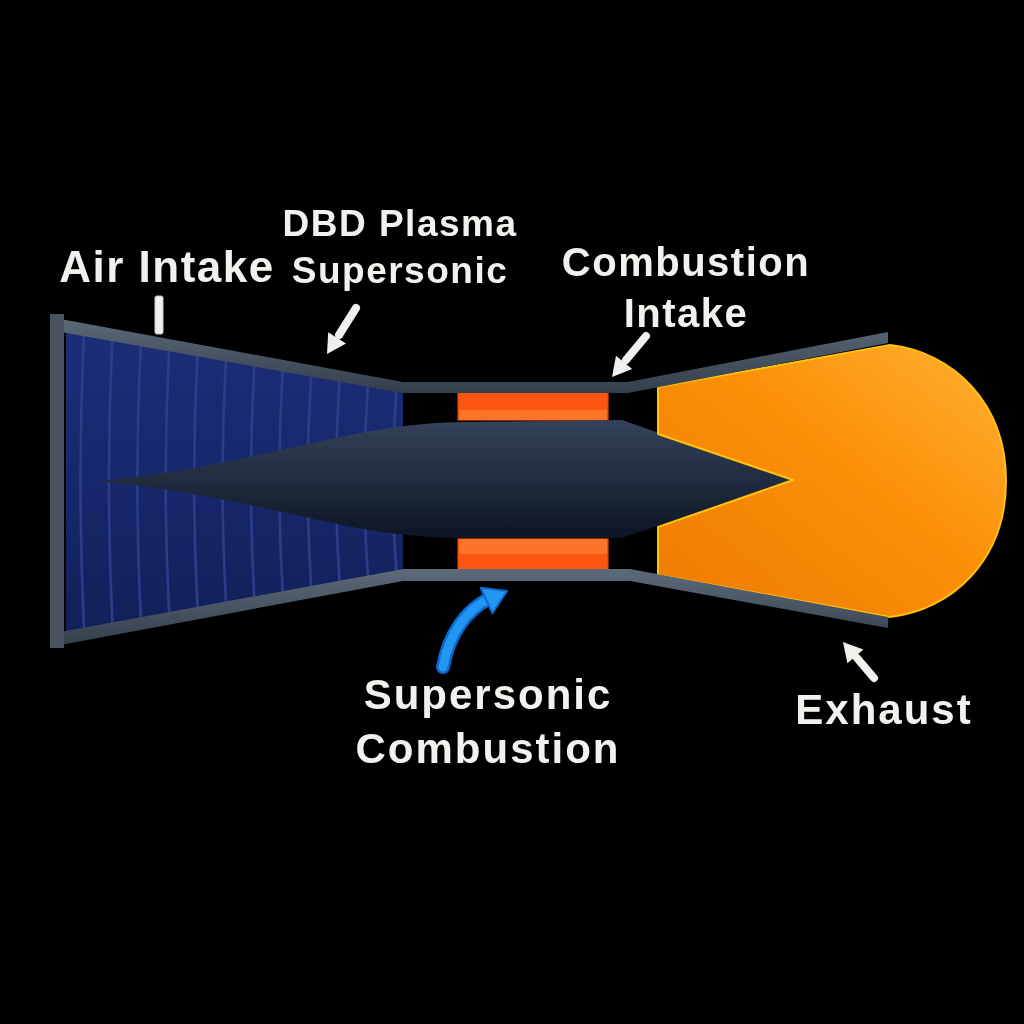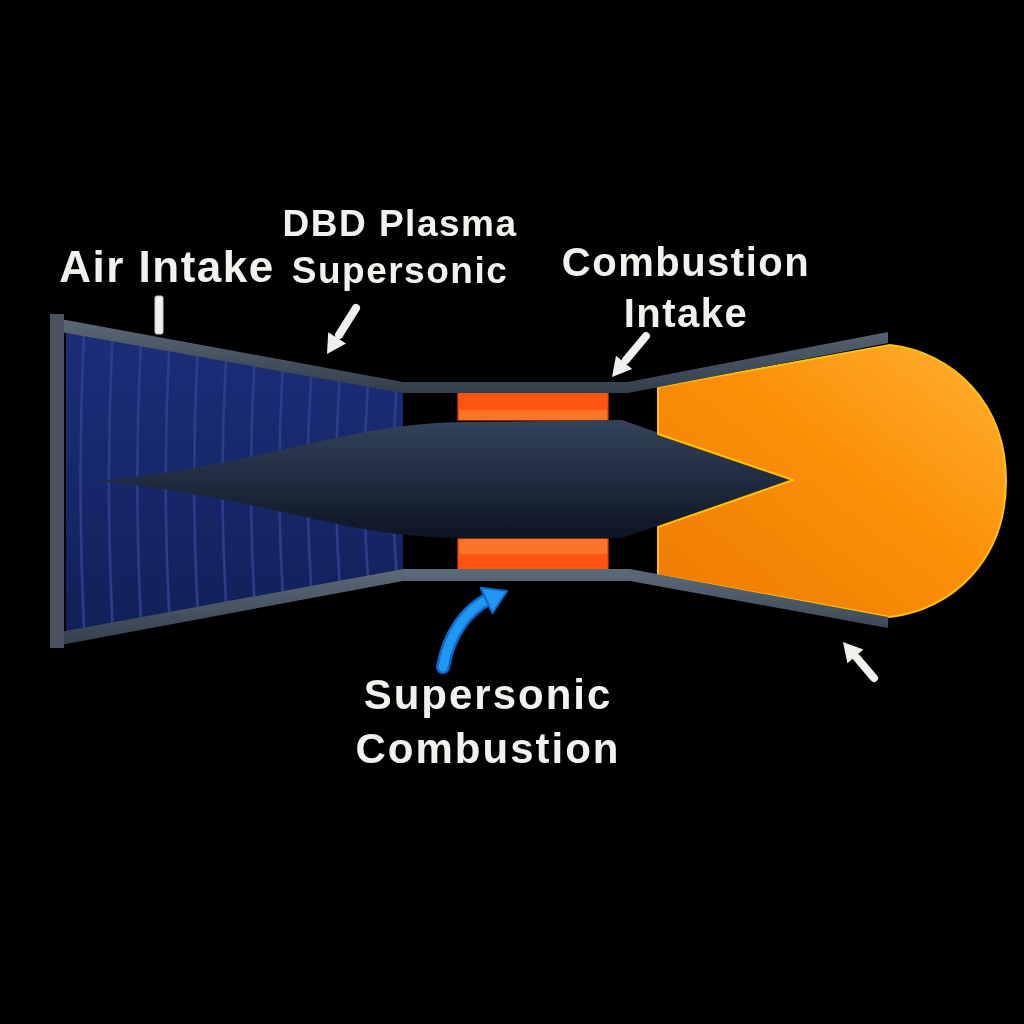--- a/index.html
+++ b/index.html
@@ -133,14 +133,17 @@
   <div class="label lbl-comb">
     <div>Combustion</div>
     <div>Intake</div>
   </div>
 
   <div class="label lbl-super">
     <div>Supersonic</div>
     <div>Combustion</div>
   </div>
 
+  <div class="label lbl-exh">
+    <div>Exhaust</div>
+  </div>
 
 </div>
 
 </body></html>

